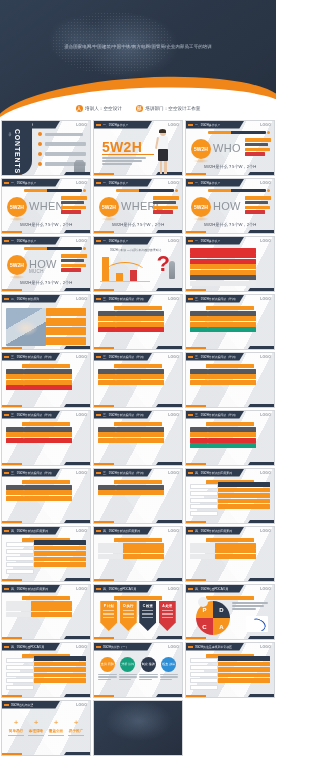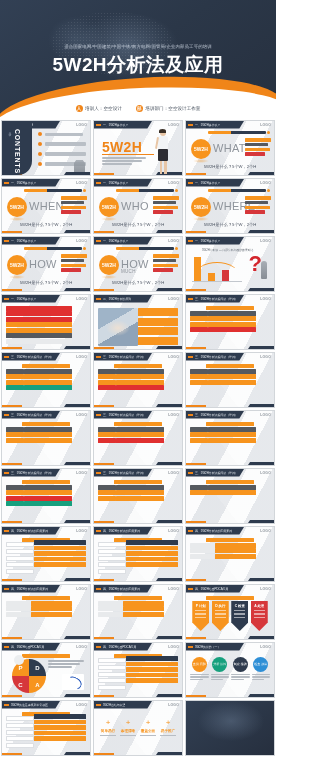--- a/index.html
+++ b/index.html
@@ -333,21 +333,20 @@
 </style>
 </head>
 <body>
 
 <div class="cover">
   <div class="cover-photo"></div>
   <div class="cover-dots"></div>
   <div class="cover-wave"></div>
   <div class="cover-wave2"></div>
   <div class="cover-sub">适合国家电网/中国建筑/中国中铁/南方电网/国管局/企业内部员工等的培训</div>
-  <div class="cover-title">5W2H分析法及应用</div>
   <div class="cover-meta">
     <div class="meta-item">
       <span class="meta-dot">人</span>
       <span class="meta-text">培训人：空空设计</span>
     </div>
     <div class="meta-item">
       <span class="meta-dot">部</span>
       <span class="meta-text">培训部门：空空设计工作室</span>
     </div>
   </div>
@@ -418,21 +417,21 @@
      <span class="sbar-tick"></span>
      <span class="sbar-txt">一、5W2H是什么？</span>
    </div>
    <div class="logo">LOGO</div>
    <div class="sfoot"></div>
    <div class="sfoot-o"></div>
       <div class="kw-top"></div>
         <div class="kw-dot"></div>
         <div class="kw-circle">5W2H</div>
         <div class="kw-shadow"></div>
-        <div class="kw-word">WHAT</div>
+        <div class="kw-word">WHO</div>
         <div class="kw-bars">
           <i style="width:26px;background:#f7941e"></i>
         <i style="width:23px;background:#55595f"></i>
         <i style="width:25px;background:#f7941e"></i>
         <i style="width:20px;background:#d6373b"></i>
         </div>
         <div class="kw-cap">5W2H是什么？5个W，2个H</div>
     </div>
     <div class="slide">
       <div class="poly"></div>
@@ -462,42 +461,20 @@
      <span class="sbar-tick"></span>
      <span class="sbar-txt">一、5W2H是什么？</span>
    </div>
    <div class="logo">LOGO</div>
    <div class="sfoot"></div>
    <div class="sfoot-o"></div>
       <div class="kw-top"></div>
         <div class="kw-dot"></div>
         <div class="kw-circle">5W2H</div>
         <div class="kw-shadow"></div>
-        <div class="kw-word">WHO</div>
-        <div class="kw-bars">
-          <i style="width:26px;background:#f7941e"></i>
-        <i style="width:23px;background:#55595f"></i>
-        <i style="width:25px;background:#f7941e"></i>
-        <i style="width:20px;background:#d6373b"></i>
-        </div>
-        <div class="kw-cap">5W2H是什么？5个W，2个H</div>
-    </div>
-    <div class="slide">
-      <div class="poly"></div>
-   <div class="sbar">
-     <span class="sbar-tick"></span>
-     <span class="sbar-txt">一、5W2H是什么？</span>
-   </div>
-   <div class="logo">LOGO</div>
-   <div class="sfoot"></div>
-   <div class="sfoot-o"></div>
-      <div class="kw-top"></div>
-        <div class="kw-dot"></div>
-        <div class="kw-circle">5W2H</div>
-        <div class="kw-shadow"></div>
         <div class="kw-word">WHERE</div>
         <div class="kw-bars">
           <i style="width:26px;background:#f7941e"></i>
         <i style="width:23px;background:#55595f"></i>
         <i style="width:25px;background:#f7941e"></i>
         <i style="width:20px;background:#d6373b"></i>
         </div>
         <div class="kw-cap">5W2H是什么？5个W，2个H</div>
     </div>
     <div class="slide">

